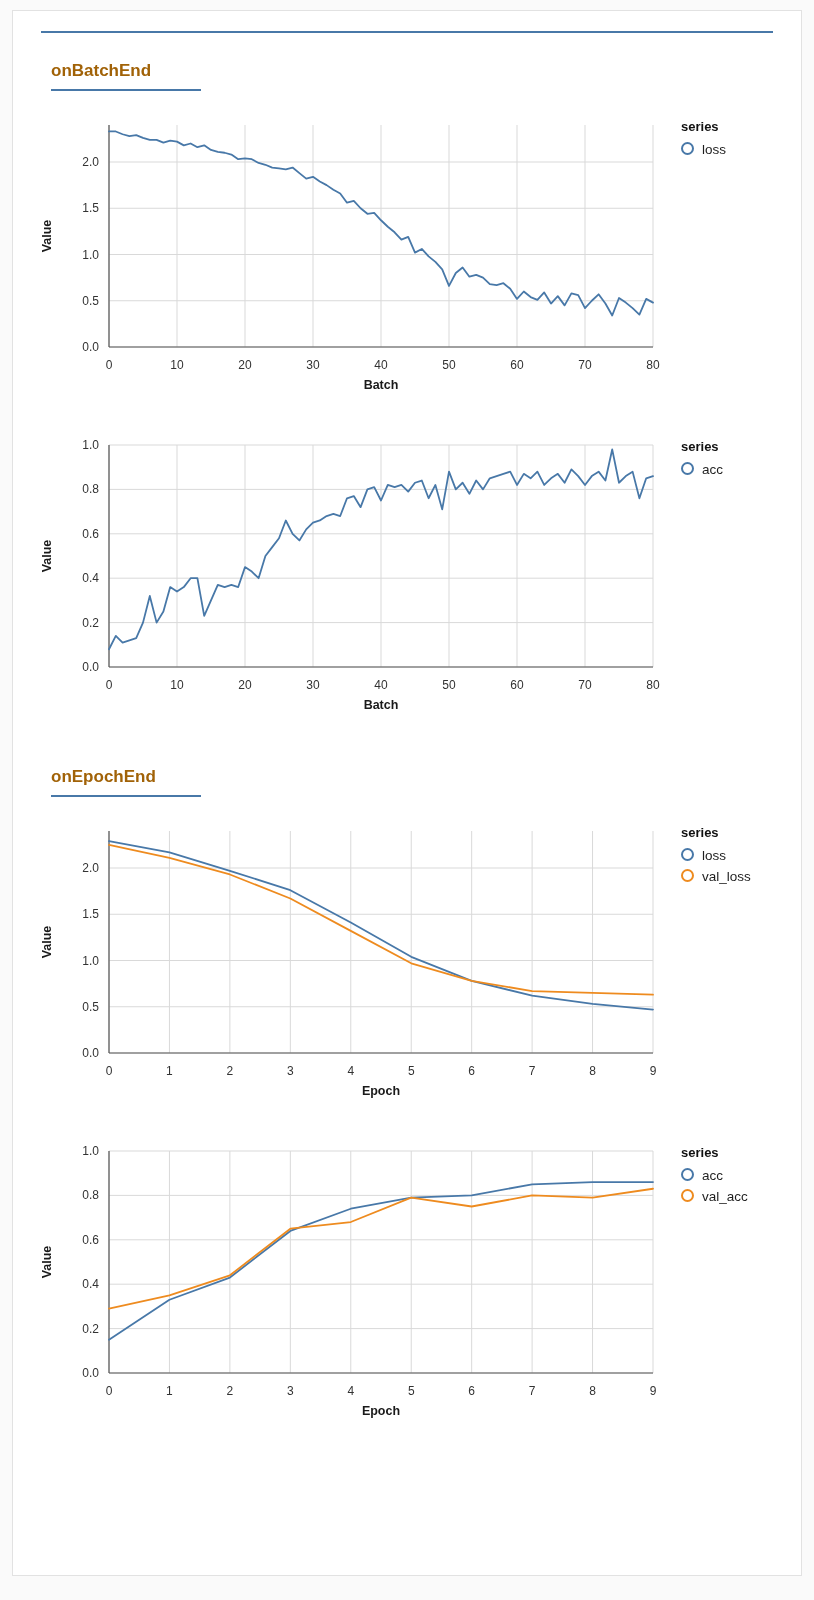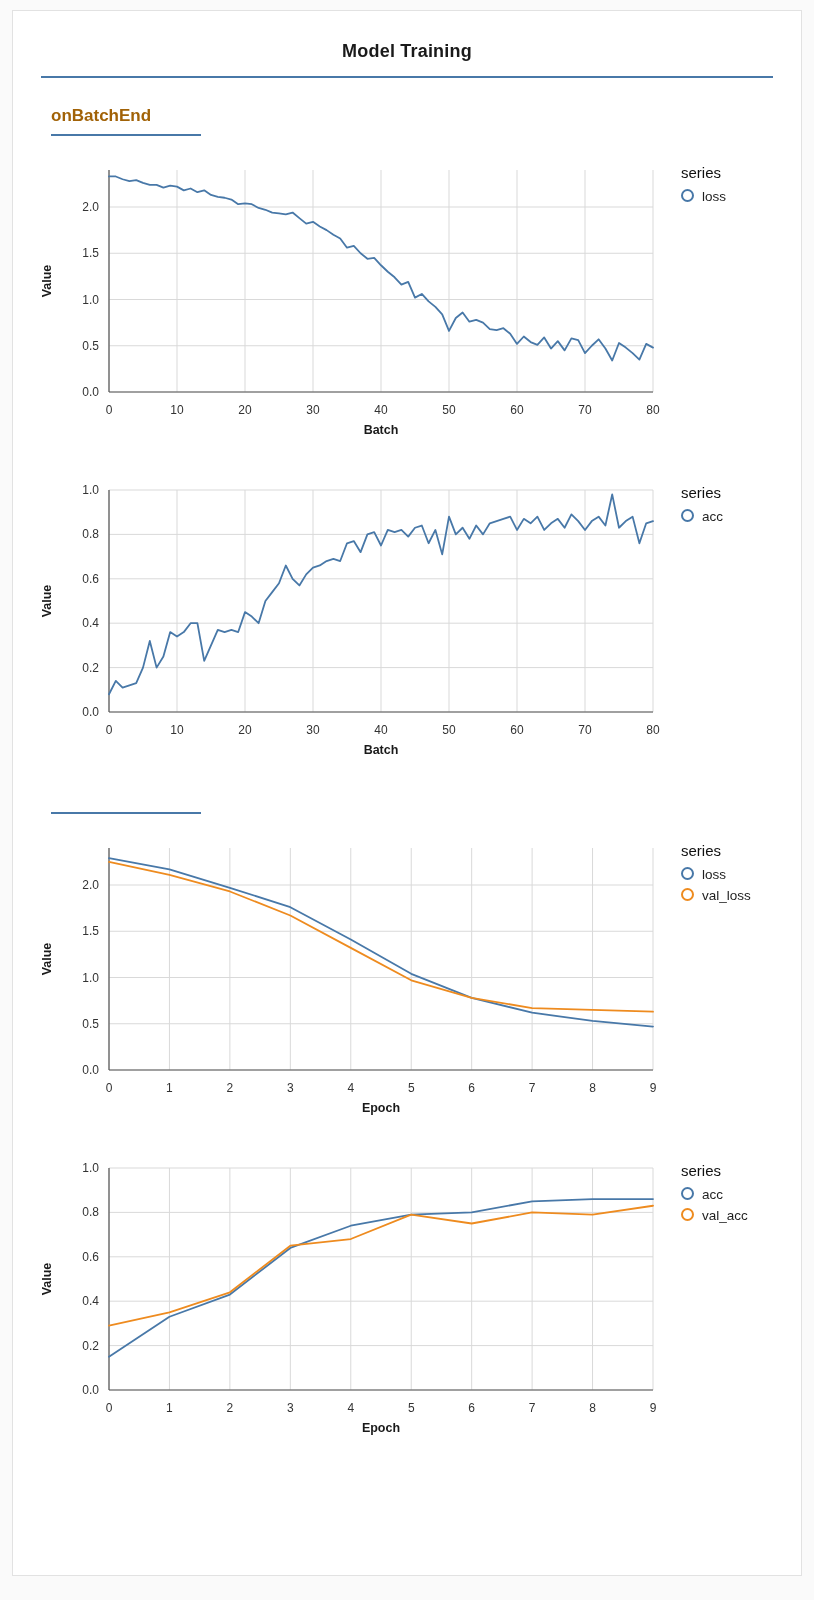--- a/index.html
+++ b/index.html
@@ -64,22 +64,22 @@
   .chart-block {
     position: relative;
   }
   .legend {
     margin-top: 10px;
     margin-left: 10px;
     font-size: 13px;
     color: #222222;
   }
   .legend-title {
-    font-weight: normal;
-    font-size: 15px;
+    font-weight: bold;
+    font-size: 13px;
     margin-bottom: 8px;
     color: #111111;
   }
   .legend-item {
     display: flex;
     align-items: flex-start;
     margin-bottom: 6px;
   }
   .legend-marker {
     width: 13px;
@@ -106,21 +106,20 @@
     font-size: 12px;
     fill: #333333;
   }
 </style>
 </head>
 <body>
 
 <div class="page">
   <div class="panel">
 
-    <div class="main-title">Model Training</div>
     <div class="title-rule"></div>
 
     <div class="section">
       <div class="section-title">onBatchEnd</div>
       <div class="section-rule"></div>
 
       <div class="chart-row">
         <div class="chart-block">
           <svg id="svg-batch-loss" width="640" height="300">
               <line x1="78" y1="238" x2="622" y2="238" stroke="#d9d9d9" stroke-width="1"></line>
@@ -211,20 +210,21 @@
           <div class="legend-title">series</div>
           <div class="legend-item">
             <span class="legend-marker"></span>
             <span class="legend-label">acc</span>
           </div>
         </div>
       </div>
     </div>
 
     <div class="section">
+      <div class="section-title">onEpochEnd</div>
       <div class="section-rule"></div>
 
       <div class="chart-row">
         <div class="chart-block">
           <svg id="svg-epoch-loss" width="640" height="300">
               <line x1="78" y1="238" x2="622" y2="238" stroke="#d9d9d9" stroke-width="1"></line>
               <text x="68" y="242" text-anchor="end" class="tick-label">0.0</text>
               <line x1="78" y1="191.75" x2="622" y2="191.75" stroke="#d9d9d9" stroke-width="1"></line>
               <text x="68" y="195.75" text-anchor="end" class="tick-label">0.5</text>
               <line x1="78" y1="145.5" x2="622" y2="145.5" stroke="#d9d9d9" stroke-width="1"></line>

